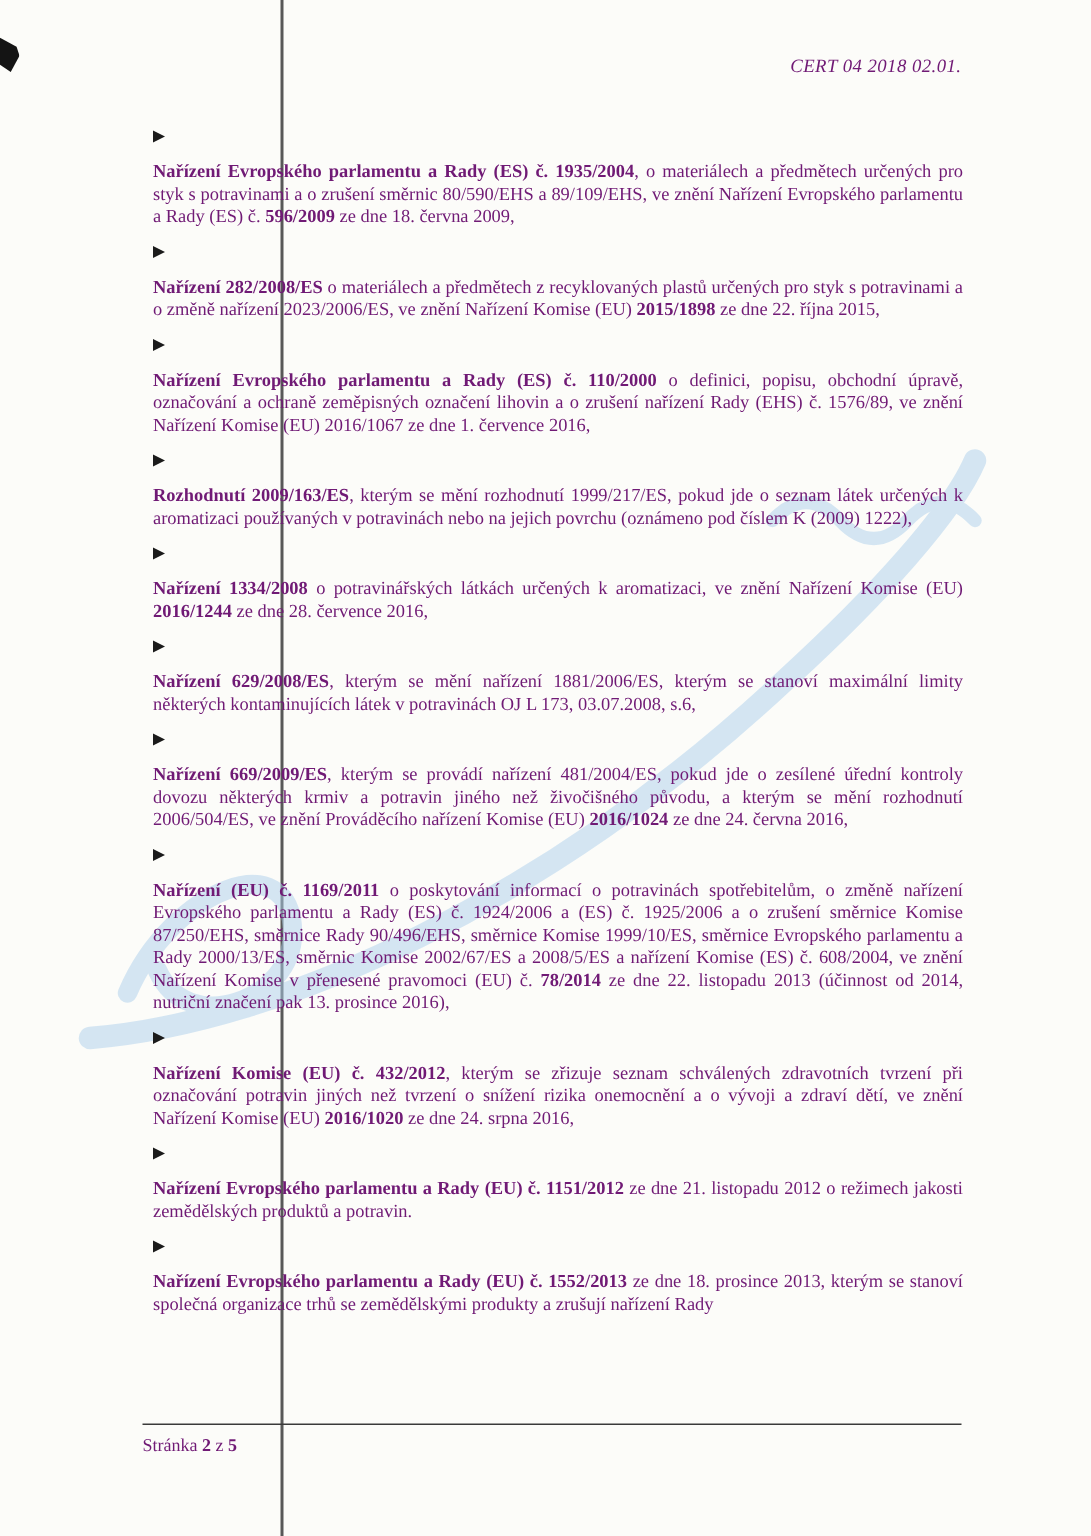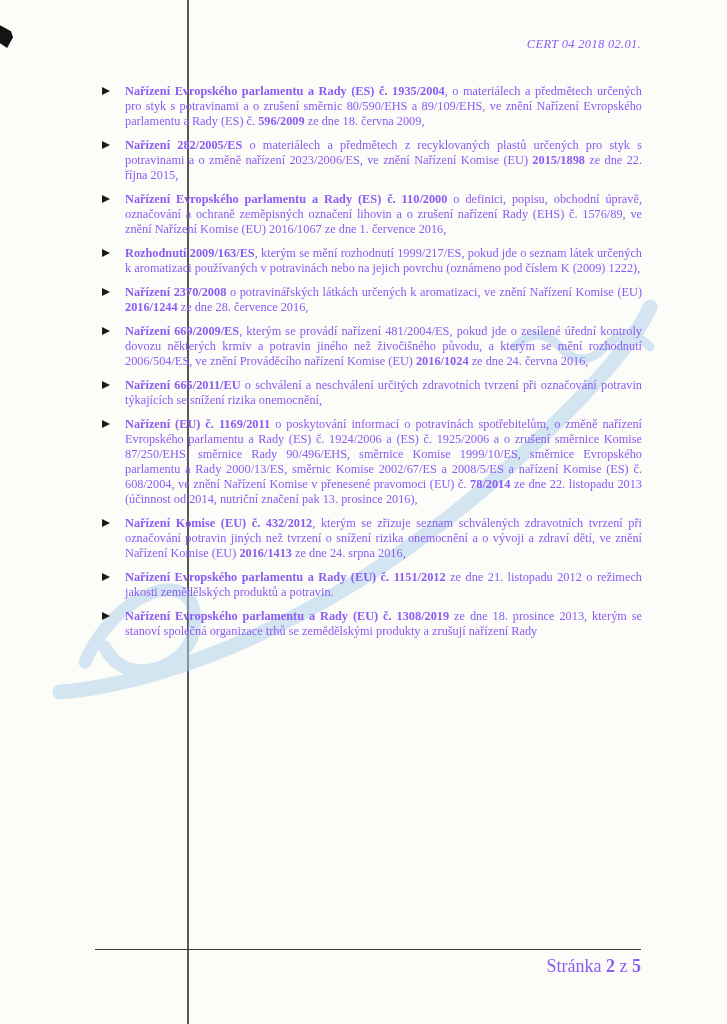--- a/index.html
+++ b/index.html
@@ -1,27 +1,27 @@
 <!DOCTYPE html>
 <html><head>
 <meta charset="utf-8">
 <style>
   * { margin:0; padding:0; box-sizing:border-box; }
   html,body { background:#d9d9d9; }
   .page {
     position:relative; width:727px; height:1024px; margin:0 auto;
     background:#fcfcf9; overflow:hidden;
-    font-family:"Liberation Serif","DejaVu Serif",serif; color:#8b5cf6;
+    font-family:"Liberation Serif","DejaVu Serif",serif; color:#701a75;
   }
   .header-code {
     position:absolute; top:37px; right:86px;
     font-size:12.5px; font-style:italic; letter-spacing:.3px; font-weight:500;
   }
   .content { position:absolute; top:84px; left:102px; width:540px; }
-  .item { display:flex; margin-bottom:9px; }
+  .item { display:flex; margin-bottom:9px;flex-direction:column; }
   .bullet { flex:0 0 23px; padding-top:3px; }
   .bullet i {
     display:block; width:0; height:0;
     border-top:4.5px solid transparent; border-bottom:4.5px solid transparent;
     border-left:8px solid #1b1b1b;
   }
   .text { flex:1; font-size:12.3px; line-height:15px; text-align:justify; }
   .text .b { font-weight:bold; }
   .fold-line {
     position:absolute; left:187px; top:0; width:2px; height:100%;
@@ -34,21 +34,21 @@
   }
   .wm {
     position:absolute; left:45px; top:262px; pointer-events:none; opacity:.5;
   }
   .footer-rule {
     position:absolute; left:95px; right:86px; top:949px;
     border-top:1.2px solid #3a3a3a;
   }
   .footer-text {
     position:absolute; left:95px; right:86px; top:956px;
-    text-align:right; font-size:18px;
+    text-align:left; font-size:12px;
   }
   .footer-text .b { font-weight:bold; }
 </style>
 </head>
 <body>
 
 <div class="page">
 
   <span class="corner-mark"></span>
   <span class="fold-line"></span>
@@ -65,75 +65,75 @@
       <div class="item">
         <span class="bullet">
           <i></i>
         </span>
         <span class="text"><span class="b">Nařízení Evropského parlamentu a Rady (ES) č. 1935/2004</span><span>, o materiálech a předmětech určených pro styk s potravinami a o zrušení směrnic 80/590/EHS a 89/109/EHS, ve znění Nařízení Evropského parlamentu a Rady (ES) č. </span><span class="b">596/2009</span><span> ze dne 18. června 2009,</span></span>
       </div>
       <div class="item">
         <span class="bullet">
           <i></i>
         </span>
-        <span class="text"><span class="b">Nařízení 282/2005/ES</span><span> o materiálech a předmětech z recyklovaných plastů určených pro styk s potravinami a o změně nařízení 2023/2006/ES, ve znění Nařízení Komise (EU) </span><span class="b">2015/1898</span><span> ze dne 22. října 2015,</span></span>
+        <span class="text"><span class="b">Nařízení 282/2008/ES</span><span> o materiálech a předmětech z recyklovaných plastů určených pro styk s potravinami a o změně nařízení 2023/2006/ES, ve znění Nařízení Komise (EU) </span><span class="b">2015/1898</span><span> ze dne 22. října 2015,</span></span>
       </div>
       <div class="item">
         <span class="bullet">
           <i></i>
         </span>
         <span class="text"><span class="b">Nařízení Evropského parlamentu a Rady (ES) č. 110/2000</span><span> o definici, popisu, obchodní úpravě, označování a ochraně zeměpisných označení lihovin a o zrušení nařízení Rady (EHS) č. 1576/89, ve znění Nařízení Komise (EU) 2016/1067 ze dne 1. července 2016,</span></span>
       </div>
       <div class="item">
         <span class="bullet">
           <i></i>
         </span>
         <span class="text"><span class="b">Rozhodnutí 2009/163/ES</span><span>, kterým se mění rozhodnutí 1999/217/ES, pokud jde o seznam látek určených k aromatizaci používaných v potravinách nebo na jejich povrchu (oznámeno pod číslem K (2009) 1222),</span></span>
       </div>
       <div class="item">
         <span class="bullet">
           <i></i>
         </span>
-        <span class="text"><span class="b">Nařízení 2370/2008</span><span> o potravinářských látkách určených k aromatizaci, ve znění Nařízení Komise (EU) </span><span class="b">2016/1244</span><span> ze dne 28. července 2016,</span></span>
+        <span class="text"><span class="b">Nařízení 1334/2008</span><span> o potravinářských látkách určených k aromatizaci, ve znění Nařízení Komise (EU) </span><span class="b">2016/1244</span><span> ze dne 28. července 2016,</span></span>
+      </div>
+      <div class="item">
+        <span class="bullet">
+          <i></i>
+        </span>
+        <span class="text"><span class="b">Nařízení 629/2008/ES</span><span>, kterým se mění nařízení 1881/2006/ES, kterým se stanoví maximální limity některých kontaminujících látek v potravinách OJ L 173, 03.07.2008, s.6,</span></span>
       </div>
       <div class="item">
         <span class="bullet">
           <i></i>
         </span>
         <span class="text"><span class="b">Nařízení 669/2009/ES</span><span>, kterým se provádí nařízení 481/2004/ES, pokud jde o zesílené úřední kontroly dovozu některých krmiv a potravin jiného než živočišného původu, a kterým se mění rozhodnutí 2006/504/ES, ve znění Prováděcího nařízení Komise (EU) </span><span class="b">2016/1024</span><span> ze dne 24. června 2016,</span></span>
       </div>
       <div class="item">
         <span class="bullet">
           <i></i>
         </span>
-        <span class="text"><span class="b">Nařízení 665/2011/EU</span><span> o schválení a neschválení určitých zdravotních tvrzení při označování potravin týkajících se snížení rizika onemocnění,</span></span>
-      </div>
-      <div class="item">
-        <span class="bullet">
-          <i></i>
-        </span>
         <span class="text"><span class="b">Nařízení (EU) č. 1169/2011</span><span>  o poskytování informací o potravinách spotřebitelům, o změně nařízení Evropského parlamentu a Rady (ES) č. 1924/2006 a (ES) č. 1925/2006 a o zrušení směrnice Komise 87/250/EHS, směrnice Rady 90/496/EHS, směrnice Komise 1999/10/ES, směrnice Evropského parlamentu a Rady 2000/13/ES, směrnic Komise 2002/67/ES a 2008/5/ES a nařízení Komise (ES) č. 608/2004, ve znění Nařízení Komise v přenesené pravomoci (EU) č. </span><span class="b">78/2014</span><span> ze dne 22. listopadu 2013 (účinnost od 2014, nutriční značení pak 13. prosince 2016),</span></span>
       </div>
       <div class="item">
         <span class="bullet">
           <i></i>
         </span>
-        <span class="text"><span class="b">Nařízení Komise (EU) č. 432/2012</span><span>, kterým se zřizuje seznam schválených zdravotních tvrzení při označování potravin jiných než tvrzení o snížení rizika onemocnění a o vývoji a zdraví dětí, ve znění Nařízení Komise (EU) </span><span class="b">2016/1413</span><span> ze dne 24. srpna 2016,</span></span>
+        <span class="text"><span class="b">Nařízení Komise (EU) č. 432/2012</span><span>, kterým se zřizuje seznam schválených zdravotních tvrzení při označování potravin jiných než tvrzení o snížení rizika onemocnění a o vývoji a zdraví dětí, ve znění Nařízení Komise (EU) </span><span class="b">2016/1020</span><span> ze dne 24. srpna 2016,</span></span>
       </div>
       <div class="item">
         <span class="bullet">
           <i></i>
         </span>
         <span class="text"><span class="b">Nařízení Evropského parlamentu a Rady (EU) č. 1151/2012</span><span> ze dne 21. listopadu 2012 o režimech jakosti zemědělských produktů a potravin.</span></span>
       </div>
       <div class="item">
         <span class="bullet">
           <i></i>
         </span>
-        <span class="text"><span class="b">Nařízení Evropského parlamentu a Rady (EU) č. 1308/2019</span><span> ze dne 18. prosince 2013, kterým se stanoví společná organizace trhů se zemědělskými produkty a zrušují nařízení Rady</span></span>
+        <span class="text"><span class="b">Nařízení Evropského parlamentu a Rady (EU) č. 1552/2013</span><span> ze dne 18. prosince 2013, kterým se stanoví společná organizace trhů se zemědělskými produkty a zrušují nařízení Rady</span></span>
       </div>
     </div>
 
   <div class="footer-rule"></div>
   <div class="footer-text">
     <span>Stránka</span>
     <span> </span>
     <span class="b">2</span>
     <span> </span>
     <span>z</span>

